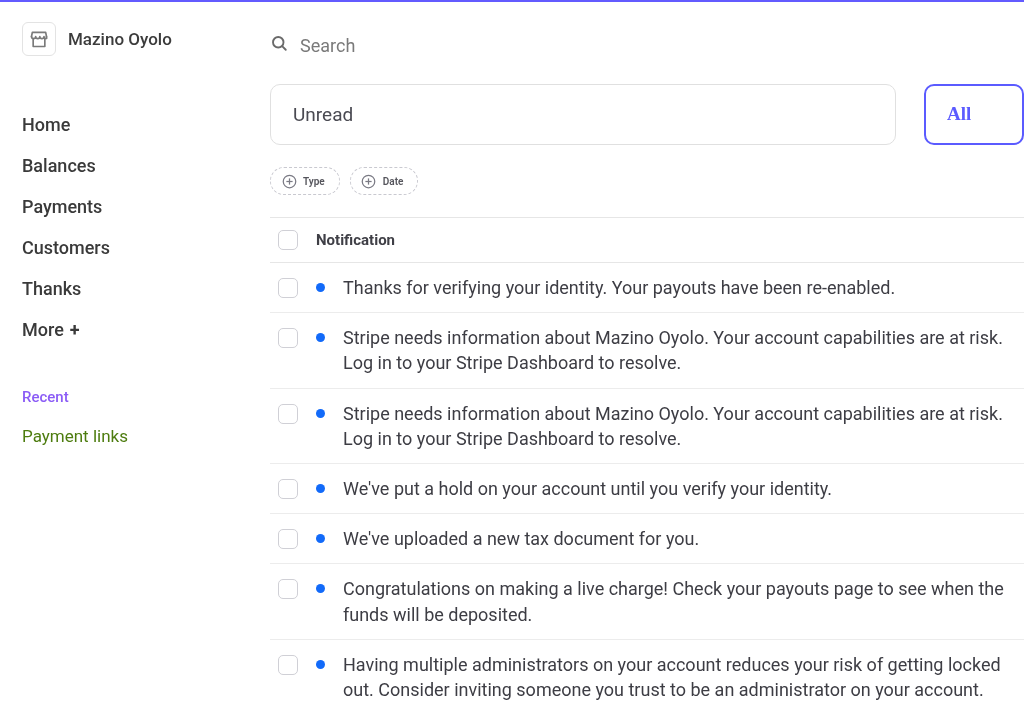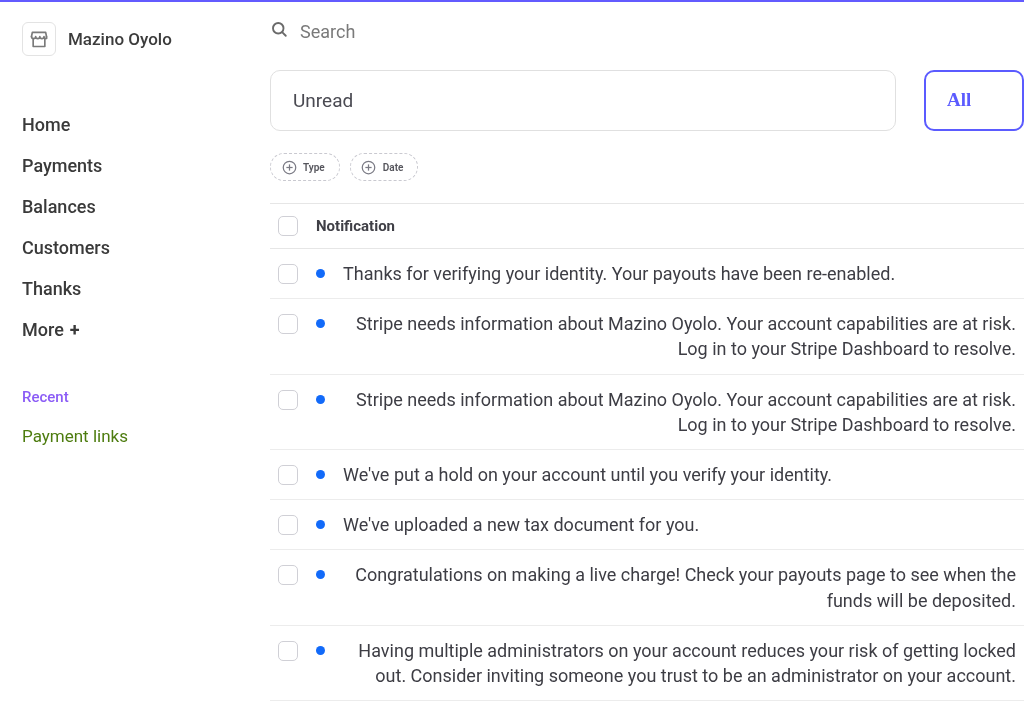--- a/index.html
+++ b/index.html
@@ -66,21 +66,21 @@
   }
   .recent-item {
     font-size: 17px;
     color: #4d7c0f;
     padding: 6px 0;
     cursor: pointer;
   }
   
   .main {
     flex: 1;
-    padding-top: 18px;
+    padding-top: 32px;
     overflow: hidden;
   }
   .search-row {
     display: flex;
     align-items: center;
     gap: 12px;
     color: #7a7a7a;
     font-size: 18px;
     margin-bottom: 28px;
   }
@@ -157,21 +157,20 @@
     font-size: 15px;
     font-weight: 700;
     color: #3f3f46;
   }
   .row {
     display: flex;
     align-items: flex-start;
     gap: 18px;
     border-bottom: 1px solid #ececec;
     padding: 12px 8px;
-    text-align: right;
   }
   .row .checkbox { margin-top: 3px; }
   .dot {
     width: 9px;
     height: 9px;
     border-radius: 50%;
     background: #126af9;
     flex-shrink: 0;
     margin-top: 8px;
   }
@@ -195,24 +194,24 @@
           <path d="M5 11.5V21h14v-9.5"></path>
         </svg>
       </div>
       <div class="brand-name">Mazino Oyolo</div>
     </div>
 
     <div class="nav-item">
         <span>Home</span>
       </div>
     <div class="nav-item">
+        <span>Balances</span>
+      </div>
+    <div class="nav-item">
         <span>Payments</span>
-      </div>
-    <div class="nav-item">
-        <span>Balances</span>
       </div>
     <div class="nav-item">
         <span>Customers</span>
       </div>
     <div class="nav-item">
         <span>Thanks</span>
       </div>
     <div class="nav-item">
       <span>More</span>
       <span class="plus-glyph">+</span>

